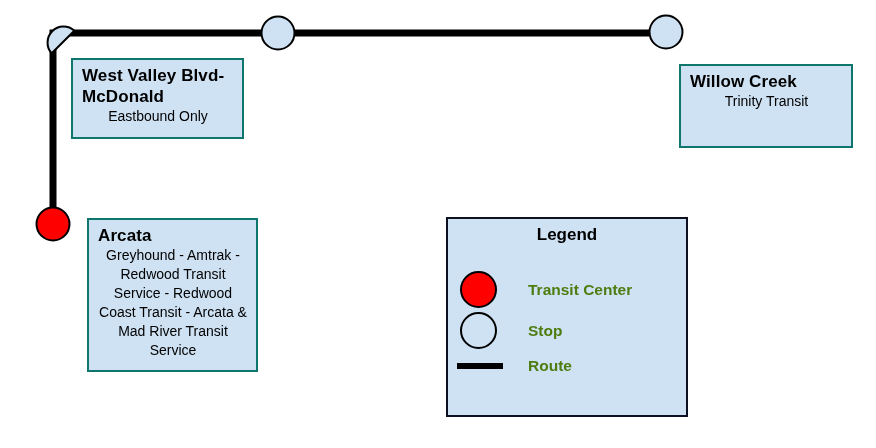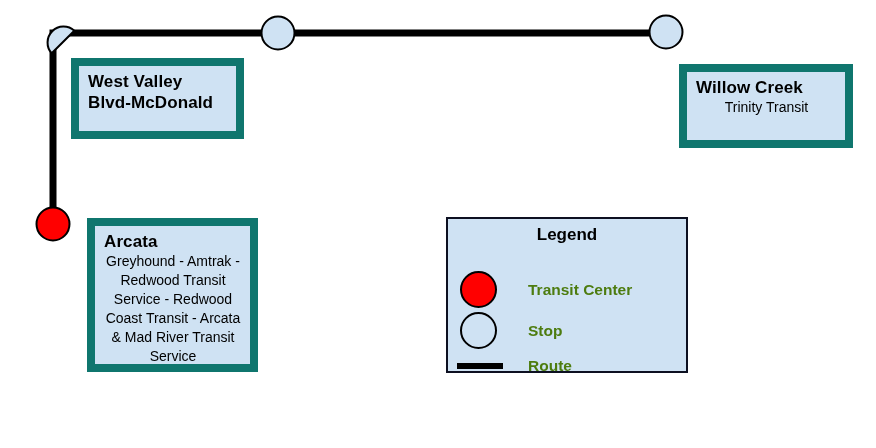--- a/index.html
+++ b/index.html
@@ -16,21 +16,21 @@
     overflow: hidden;
   }
   .route-svg {
     position: absolute;
     left: 0;
     top: 0;
   }
   .label-box {
     position: absolute;
     background: #cfe2f3;
-    border: 8px solid #0f766e;
+    border: 2px solid #0f766e;
     box-sizing: border-box;
     padding: 5px 8px 4px 9px;
     color: #000000;
   }
   .label-box .title {
     font-size: 17px;
     font-weight: bold;
     line-height: 21px;
     letter-spacing: 0.1px;
   }
@@ -42,21 +42,21 @@
   .box-west-valley { left: 71px;  top: 58px;  width: 173px; height: 81px; }
   .box-blue-lake   { left: 271px; top: 57px;  width: 174px; height: 83px; }
   .box-willow      { left: 679px; top: 64px;  width: 174px; height: 84px; }
   .box-arcata      { left: 87px;  top: 218px; width: 171px; height: 154px; }
 
   .legend-box {
     position: absolute;
     left: 446px;
     top: 217px;
     width: 242px;
-    height: 156px;
+    height: 200px;
     background: #cfe2f3;
     border: 2px solid #0d1021;
     box-sizing: border-box;
   }
   .legend-title {
     position: absolute;
     left: 0;
     right: 0;
     top: 6px;
     text-align: center;
@@ -107,20 +107,21 @@
 
     <circle cx="278" cy="33" r="16.5" fill="#cfe2f3" stroke="#000000" stroke-width="2"></circle>
 
     <circle cx="666" cy="32" r="16.5" fill="#cfe2f3" stroke="#000000" stroke-width="2"></circle>
 
     <circle cx="53" cy="224" r="16.5" fill="#ff0000" stroke="#000000" stroke-width="2"></circle>
   </svg>
 
   <div class="label-box box-west-valley">
     <div class="title">West Valley Blvd-McDonald</div>
+    <div class="detail">Eastbound Only</div>
   </div>
 
 
   <div class="label-box box-willow">
     <div class="title">Willow Creek</div>
     <div class="detail">Trinity Transit</div>
   </div>
 
   <div class="label-box box-arcata">
     <div class="title">Arcata</div>

